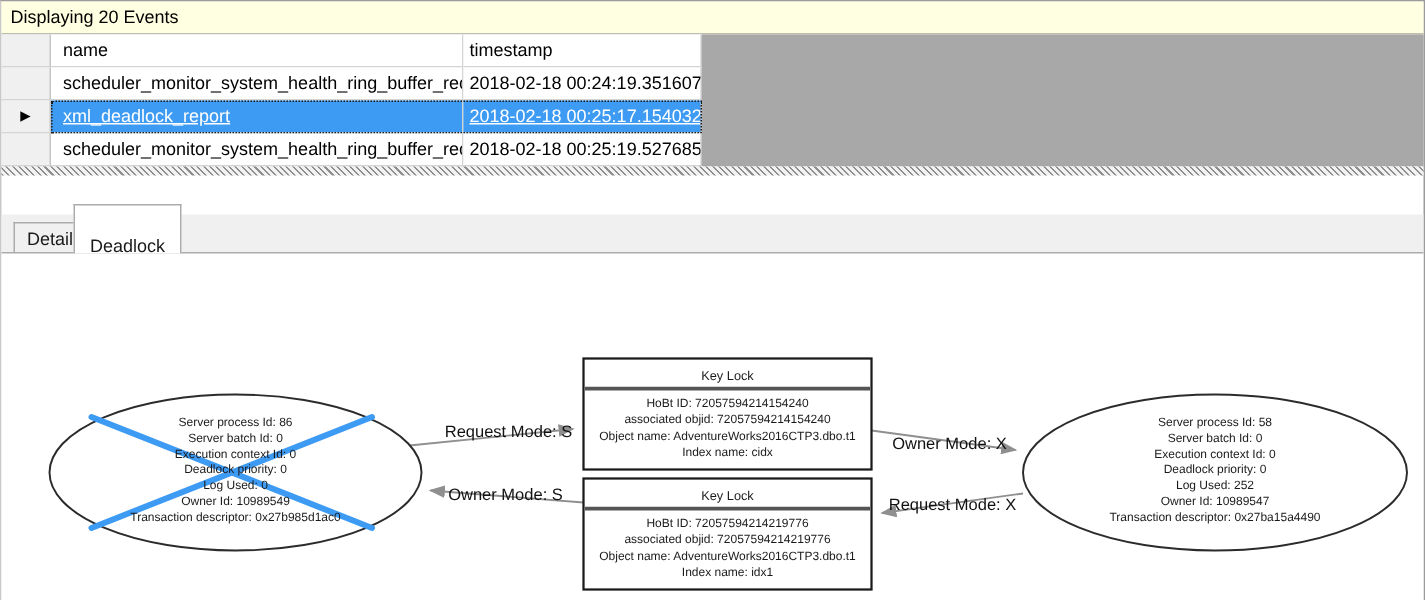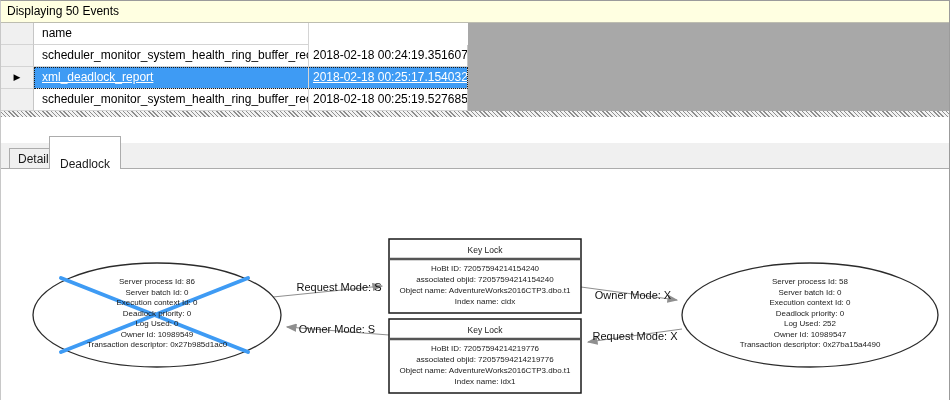--- a/index.html
+++ b/index.html
@@ -59,28 +59,29 @@
   .edge-label { font-size:11px; fill:#111; }
   .victim-cross { stroke:#3E9BF4; stroke-width:4; stroke-linecap:round; }
   text { font-family:"Liberation Sans","DejaVu Sans",sans-serif; }
 </style>
 </head>
 <body>
 
 <div id="app">
 
   <div id="titlebar">
-    <span>Displaying 50 Events</span>
+    <span>Displaying 20 Events</span>
   </div>
 
   <div id="grid">
     <div id="grid-inner">
       <div id="grid-header">
         <div class="cell selector"></div>
         <div class="cell name">name</div>
+        <div class="cell ts">timestamp</div>
       </div>
       <div id="grid-rows">
           <div class="grid-row">
             <div class="cell selector"></div>
             <div class="cell name">scheduler_monitor_system_health_ring_buffer_recorded</div>
             <div class="cell ts">2018-02-18 00:24:19.3516078</div>
           </div>
           <div class="grid-row selected">
             <div class="cell selector">▶</div>
             <div class="cell name">xml_deadlock_report</div>

